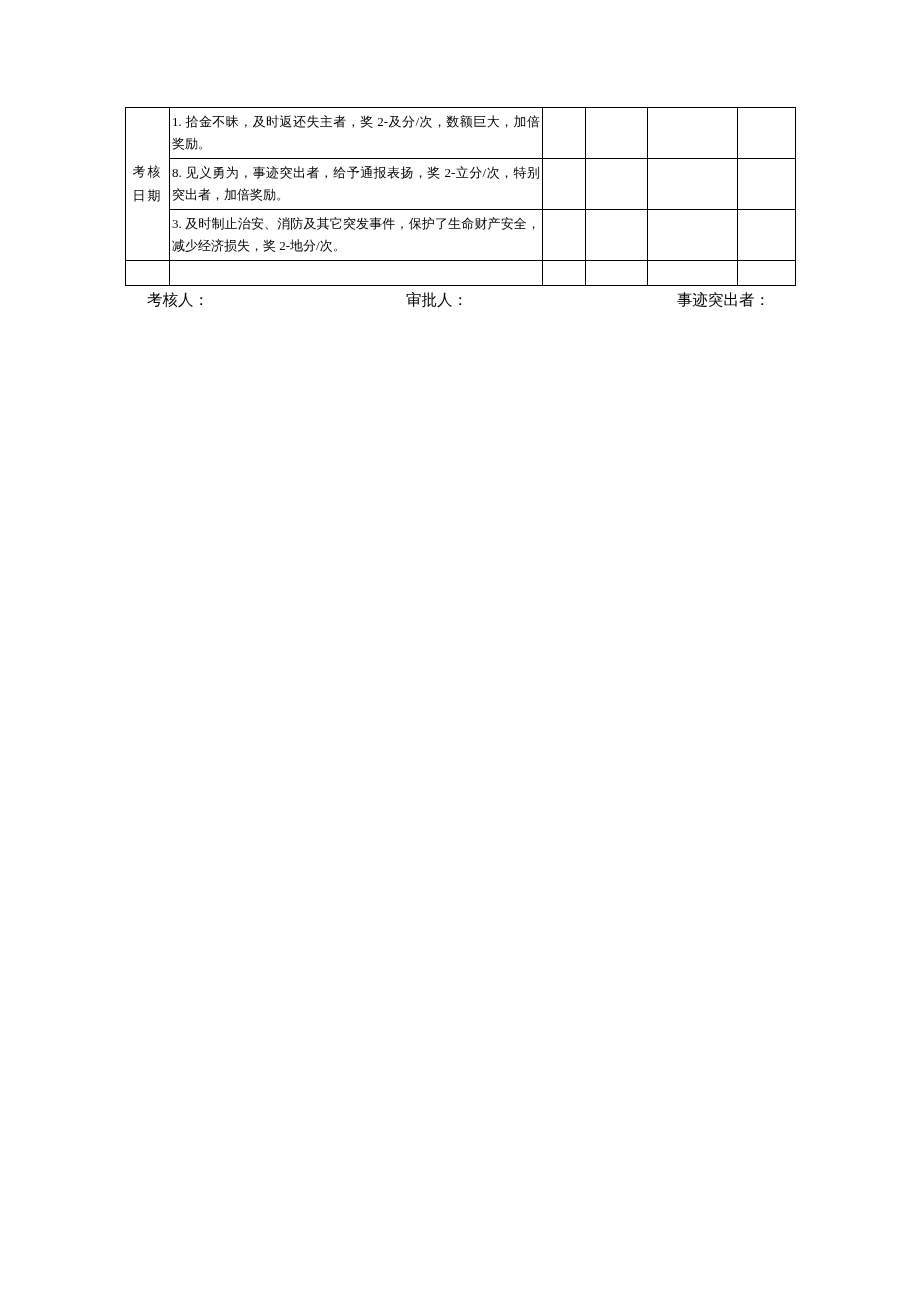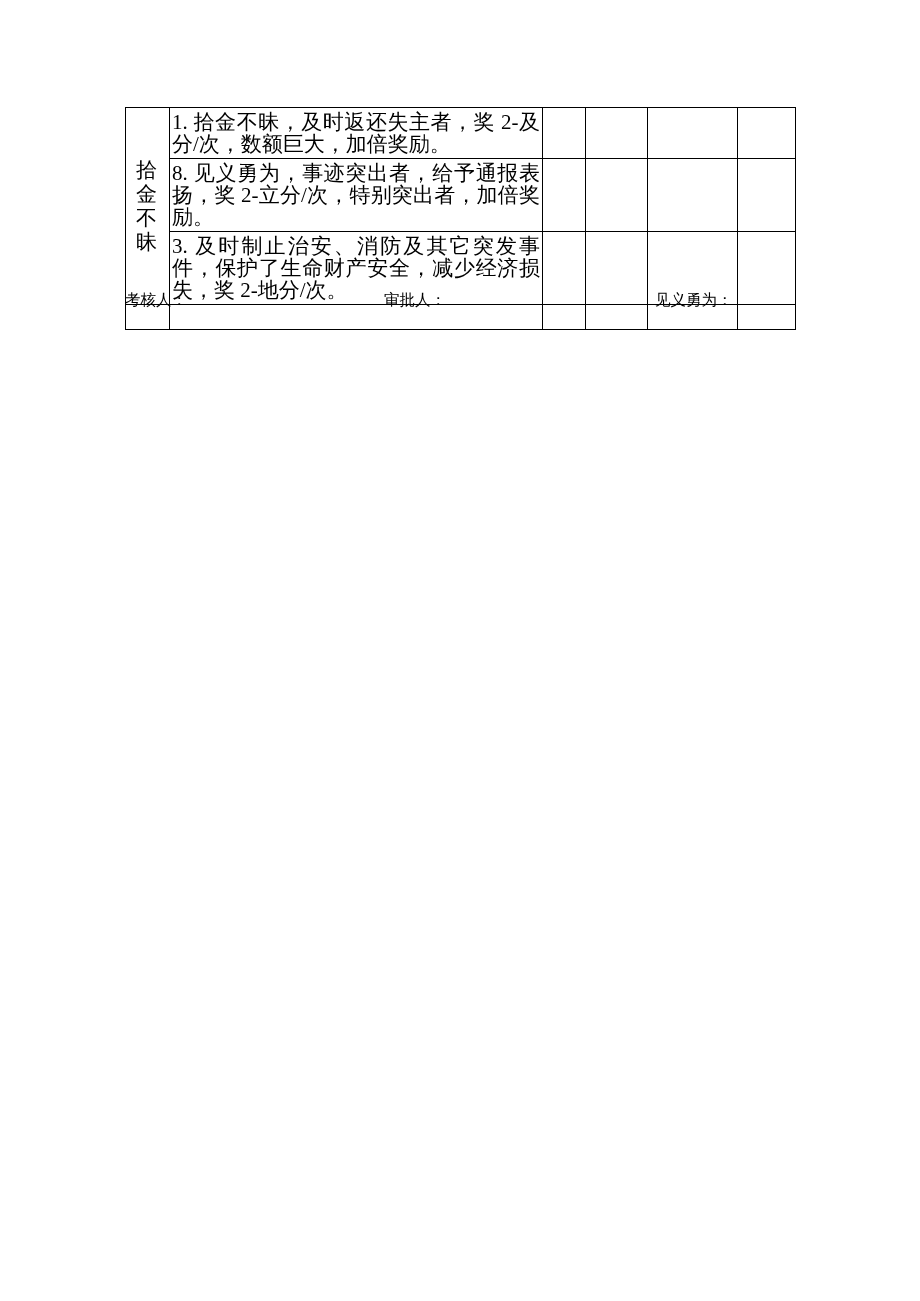--- a/index.html
+++ b/index.html
@@ -31,21 +31,21 @@
   col.c1 { width: 44px; }
   col.c2 { width: 373px; }
   col.c3 { width: 43px; }
   col.c4 { width: 62px; }
   col.c5 { width: 90px; }
   col.c6 { width: 58px; }
   td {
     border: 1px solid #000;
     padding: 3px 2px;
     vertical-align: middle;
-    font-size: 21px;
+    font-size: 13px;
     line-height: 22px;
   }
   td.label-cell {
     text-align: center;
     letter-spacing: 2px;
     line-height: 24px;
   }
   td.content {
     text-align: justify;
     text-justify: inter-ideograph;
@@ -55,41 +55,42 @@
   }
   .sign-row {
     position: absolute;
     left: 125px;
     width: 670px;
     font-size: 15.5px;
   }
   .sign-item {
     position: absolute;
     white-space: nowrap;
+    margin-left: 22px;
   }
 </style>
 </head>
 <body>
 
 <div class="page">
 
   <div class="table-wrap">
     <table>
       <colgroup>
         <col class="c1">
           <col class="c2">
           <col class="c3">
           <col class="c4">
           <col class="c5">
           <col class="c6">
       </colgroup>
       <tbody>
         <tr>
           <td class="label-cell" rowspan="3">
-            <span>拾金不昧</span>
+            <span>考核日期</span>
           </td>
           <td class="content">
             <span>1. 拾金不昧，及时返还失主者，奖 2-及分/次，数额巨大，加倍奖励。</span>
           </td>
           <td></td>
           <td></td>
           <td></td>
           <td></td>
         </tr>
         <tr>
@@ -118,16 +119,16 @@
           <td></td>
           <td></td>
         </tr>
       </tbody>
     </table>
   </div>
 
   <div class="sign-row" id="sign-row" style="top: 290px;">
     <span class="sign-item" style="left:0px;">考核人：</span>
     <span class="sign-item" style="left:259px;">审批人：</span>
-    <span class="sign-item" style="left:530px;">见义勇为：</span>
+    <span class="sign-item" style="left:530px;">事迹突出者：</span>
   </div>
 
 </div>
 
 </body></html>

